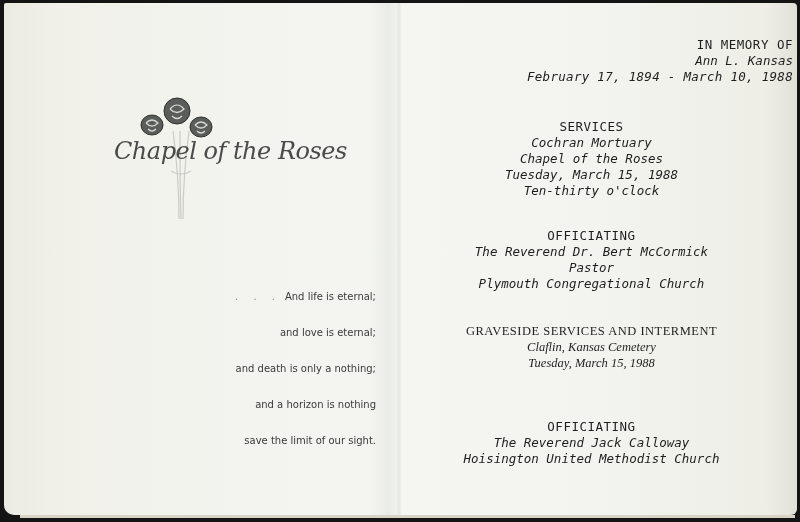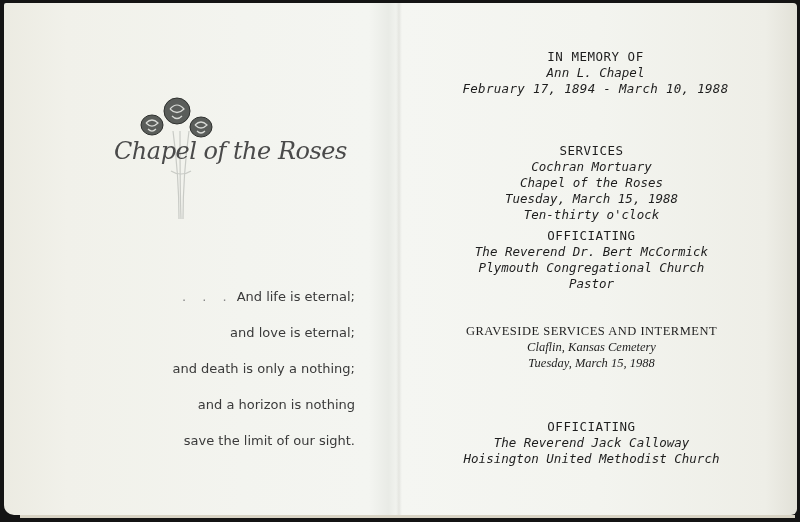--- a/index.html
+++ b/index.html
@@ -30,37 +30,37 @@
     .stems { position: absolute; left: 55px; top: 42px; width: 30px; height: 90px; }
     .logo-text {
       position: absolute; left: 4px; top: 48px;
       font-family: "DejaVu Serif", serif; font-style: italic;
       font-size: 24px; color: #4a4a4a; letter-spacing: -0.5px;
       white-space: nowrap;
     }
 
     
     .poem {
-      position: absolute; right: 43px; top: 282px; width: 320px;
+      position: absolute; right: 22px; top: 282px; width: 320px;
       text-align: right;
-      font-family: "DejaVu Sans", sans-serif; font-size: 13px; color: #3a3a3a;
+      font-family: "DejaVu Sans", sans-serif; font-size: 10px; color: #3a3a3a;
     }
     .poem-line { height: 36px; line-height: 24px; }
     .poem-line .dots { letter-spacing: 6px; color: #888; margin-right: 4px; }
 
     
     .typed {
       position: absolute; left: 0; width: 395px; text-align: center;
       font-family: "DejaVu Sans Mono", monospace; font-style: italic;
       font-size: 12.5px; color: #1e1e1e; line-height: 16px;
     }
     .typed .head { font-style: normal; letter-spacing: 0.5px; }
-    .block-memory { top: 46px; left: -4px; }
+    .block-memory { top: 34px; left: -4px; text-align: right; }
     .block-memory .line3 { letter-spacing: 0.3px; }
-    .block-services { top: 116px; left: -8px; margin-top: 24px; }
+    .block-services { top: 116px; left: -8px; }
     .block-off1 { top: 225px; left: -8px; }
     .block-graveside { top: 320px; left: -8px; font-family: Liberation Serif, serif; }
     .block-off2 { top: 416px; left: -8px; }
   </style>
 </head>
 <body>
 
 <div class="spread"></div>
 <div class="bottom-edge"></div>
 <div class="fold"></div>
@@ -100,37 +100,37 @@
     <div class="poem-line">and love is eternal;</div>
     <div class="poem-line">and death is only a nothing;</div>
     <div class="poem-line">and a horizon is nothing</div>
     <div class="poem-line">save the limit of our sight.</div>
   </div>
 </div>
 
 <div class="page-right">
   <div class="typed block-memory">
     <div class="head">IN MEMORY OF</div>
-    <div>Ann L. Chapel</div>
+    <div>Ann L. Kansas</div>
     <div class="line3">February 17, 1894 - March 10, 1988</div>
   </div>
 
   <div class="typed block-services">
     <div class="head">SERVICES</div>
     <div>Cochran Mortuary</div>
     <div>Chapel of the Roses</div>
     <div>Tuesday, March 15, 1988</div>
     <div>Ten-thirty o'clock</div>
   </div>
 
   <div class="typed block-off1">
     <div class="head">OFFICIATING</div>
     <div>The Reverend Dr. Bert McCormick</div>
+    <div>Pastor</div>
     <div>Plymouth Congregational Church</div>
-    <div>Pastor</div>
   </div>
 
   <div class="typed block-graveside">
     <div class="head">GRAVESIDE SERVICES AND INTERMENT</div>
     <div>Claflin, Kansas Cemetery</div>
     <div>Tuesday, March 15, 1988</div>
   </div>
 
   <div class="typed block-off2">
     <div class="head">OFFICIATING</div>

